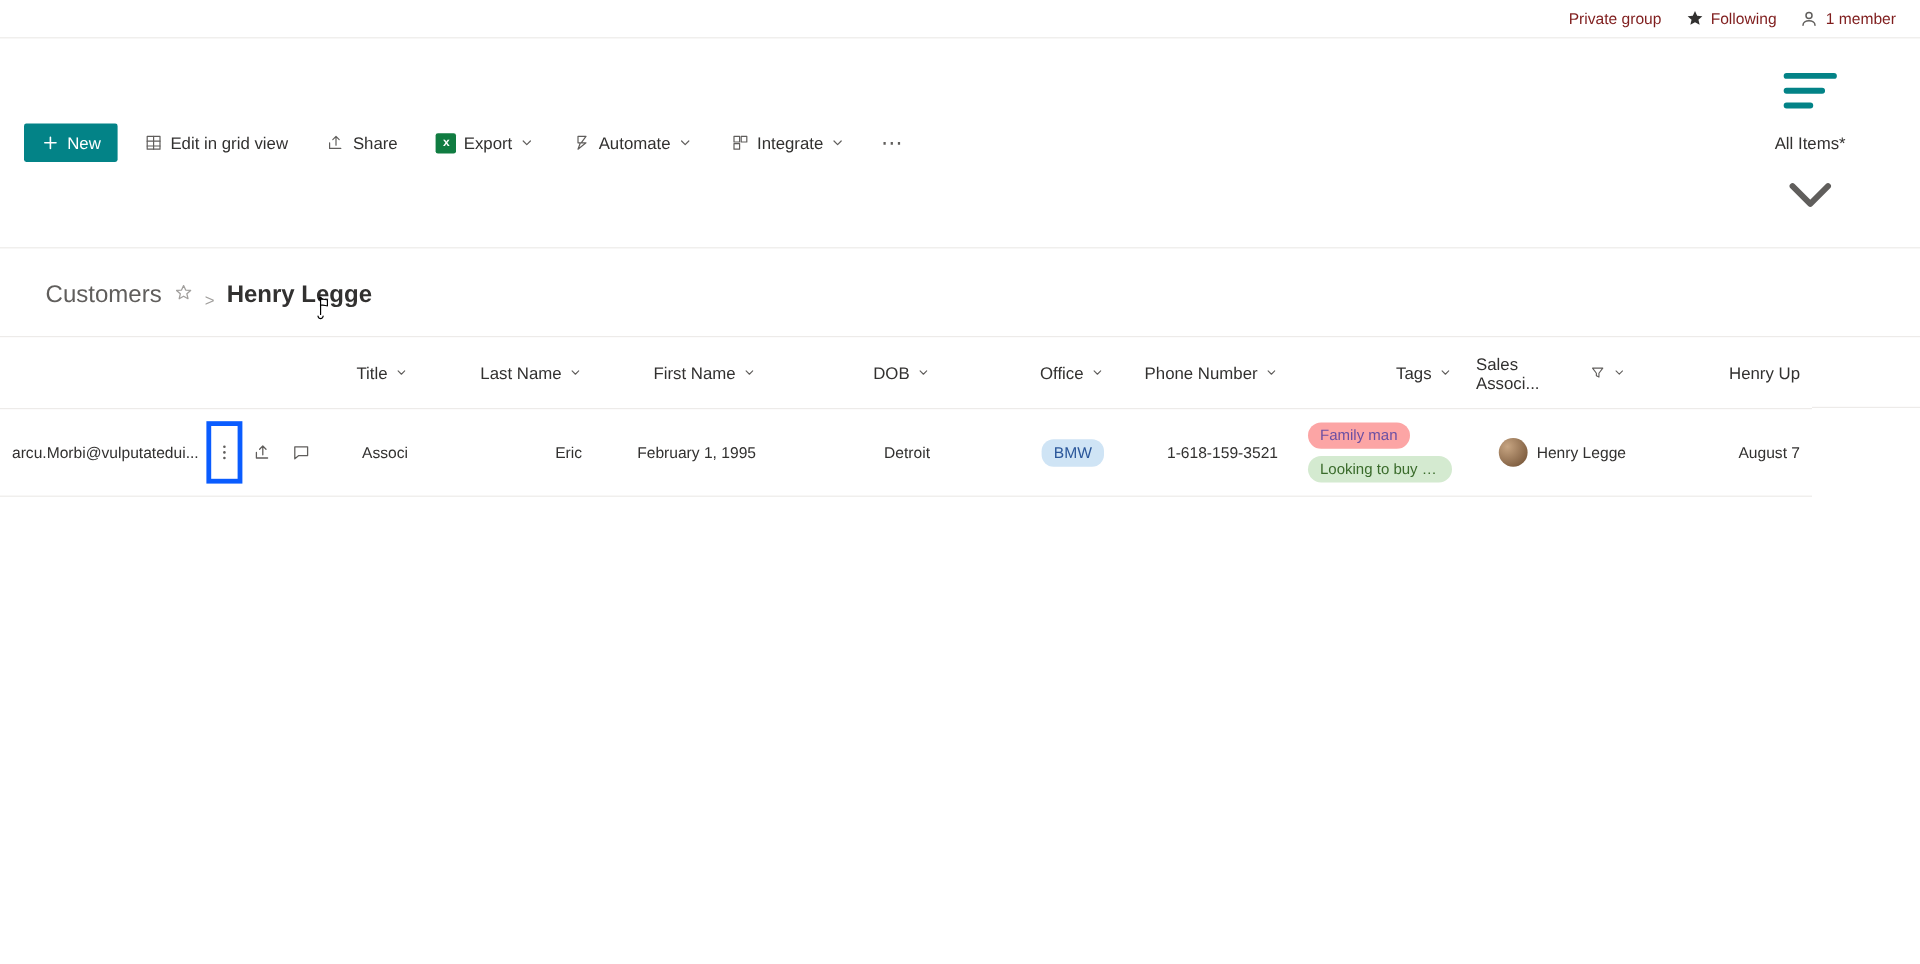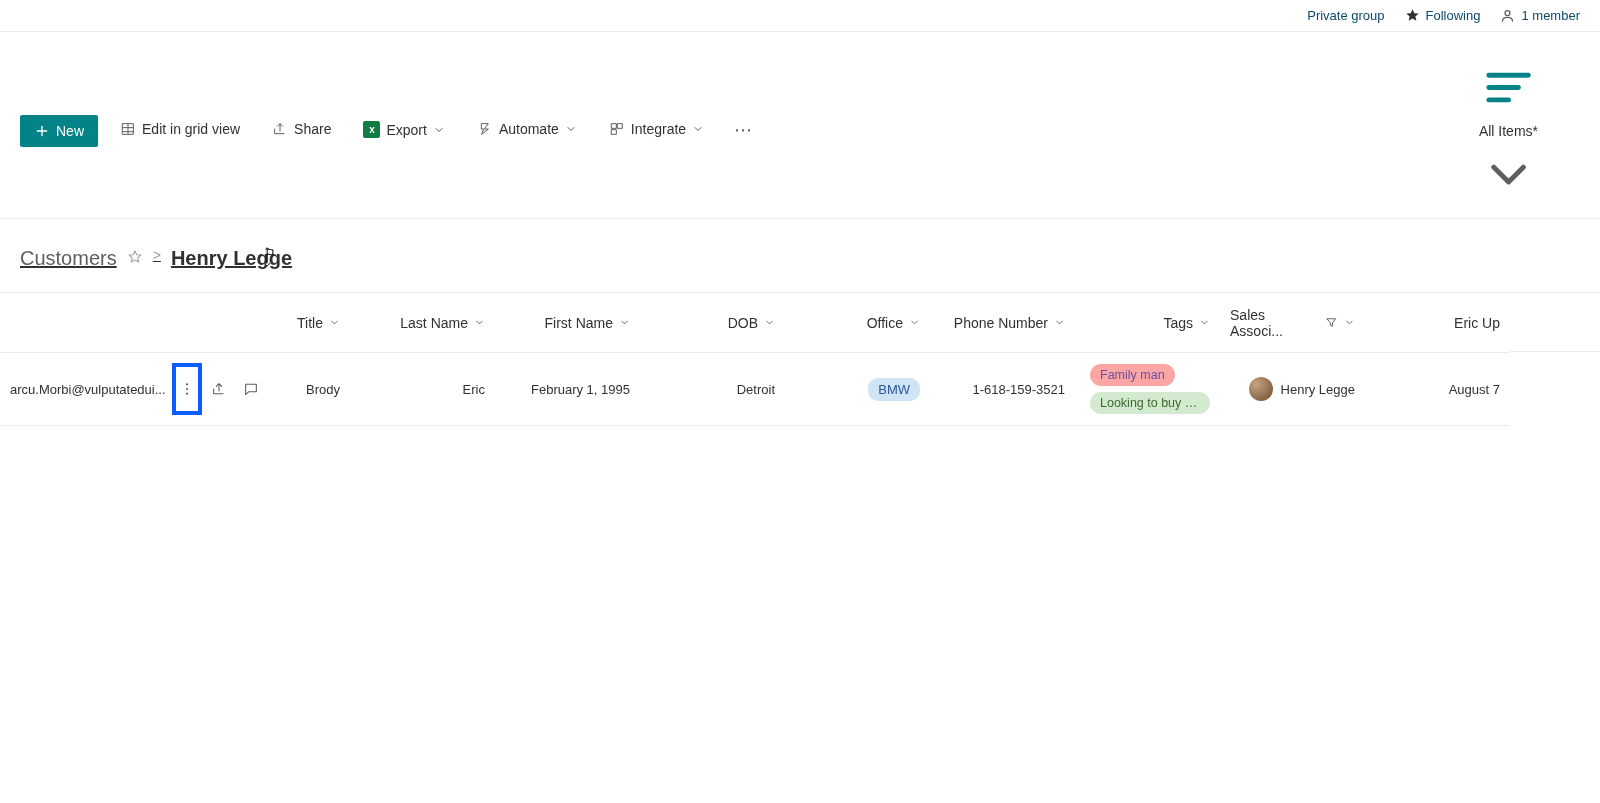--- a/index.html
+++ b/index.html
@@ -2,52 +2,52 @@
 <html><head>
   <meta charset="utf-8">
   <style>
     * { box-sizing: border-box; margin: 0; padding: 0; font-family: "Segoe UI", -apple-system, sans-serif; }
     body { background: #fff; color: #323130; font-size: 14px; overflow-x: hidden; }
 
     
     .top-info-bar {
       display: flex; justify-content: flex-end; align-items: center;
       padding: 8px 20px; gap: 20px; border-bottom: 1px solid #edebe9;
-      font-size: 13px; color: #0c4a6e;
+      font-size: 13px; color: #7f1d1d;
     }
     .top-info-bar .follow { display: flex; align-items: center; gap: 6px; }
     .top-info-bar .member { display: flex; align-items: center; gap: 6px; }
     .top-info-bar .icon-svg { width: 15px; height: 15px; }
 
     
     .command-bar {
       display: flex; align-items: center; justify-content: space-between;
       padding: 10px 20px; border-bottom: 1px solid #edebe9;
     }
-    .cmd-left, .cmd-right { display: flex; align-items: flex-start; gap: 12px; margin-top: 12px; }
+    .cmd-left, .cmd-right { display: flex; align-items: center; gap: 12px; }
     .cmd-btn {
       display: inline-flex; align-items: center; gap: 6px;
       padding: 6px 10px; border: none; background: transparent;
       font-size: 14px; color: #323130; cursor: pointer;
     }
     .cmd-btn.primary {
       background: #038387; color: #fff; padding: 8px 14px; border-radius: 2px;
     }
     .cmd-btn .icon-svg { width: 16px; height: 16px; }
     .cmd-btn .chev { width: 12px; height: 12px; }
     .more-dots { color: #605e5c; font-size: 18px; padding: 4px 8px; }
     .excel-icon { width: 17px; height: 17px; background: #107c41; color: #fff;
       display: inline-flex; align-items: center; justify-content: center;
       font-size: 10px; font-weight: bold; border-radius: 2px; }
     .view-control { display: inline-flex; align-items: center; gap: 6px; color: #323130; padding: 4px 6px; flex-direction: column; }
 
     
     .breadcrumb {
-      display: flex; align-items: flex-start; gap: 10px;
-      padding: 28px 20px 22px 20px; font-size: 20px; text-decoration: underline;
+      display: flex; align-items: flex-end; gap: 10px;
+      padding: 28px 20px 22px 38px; font-size: 20px;
     }
     .breadcrumb .root { color: #605e5c; font-weight: 400; }
     .breadcrumb .fav { color: #a19f9d; }
     .breadcrumb .sep { color: #a19f9d; font-size: 14px; }
     .breadcrumb .leaf { font-weight: 600; color: #323130; }
 
     
     .grid-wrap { overflow-x: auto; }
     .grid {
       display: grid;
@@ -266,21 +266,21 @@
   <div class="hdr">
     <span>Sales Associ...</span>
     <svg class="filter-ico" viewBox="0 0 24 24" fill="none" stroke="currentColor" stroke-width="1.8">
           <path d="M4 5h16l-6 8v6l-4-2v-4z"></path>
         </svg>
     <svg class="chev-small" viewBox="0 0 24 24" fill="none" stroke="currentColor" stroke-width="2">
           <path d="M6 9l6 6 6-6"></path>
         </svg>
   </div>
   <div class="hdr">
-    <span>Eric Up</span>
+    <span>Henry Up</span>
   </div>
 
   <div class="cell row-cell">
     <span class="sel-circle"></span>
   </div>
   <div class="cell row-cell">
     <div class="title-cell">
       <span class="title-text">arcu.Morbi@vulputatedui...</span>
       <span class="title-actions">
         <span class="action-ico highlighted">
@@ -297,21 +297,21 @@
         </span>
         <span class="action-ico">
           <svg class="action-svg" viewBox="0 0 24 24" fill="none" stroke="#605e5c" stroke-width="1.6">
                 <path d="M4 5h16v11H9l-5 4z"></path>
               </svg>
         </span>
       </span>
     </div>
   </div>
   <div class="cell row-cell">
-    <span>Brody</span>
+    <span>Associ</span>
   </div>
   <div class="cell row-cell">
     <span>Eric</span>
   </div>
   <div class="cell row-cell">
     <span>February 1, 1995</span>
   </div>
   <div class="cell row-cell">
     <span>Detroit</span>
   </div>

